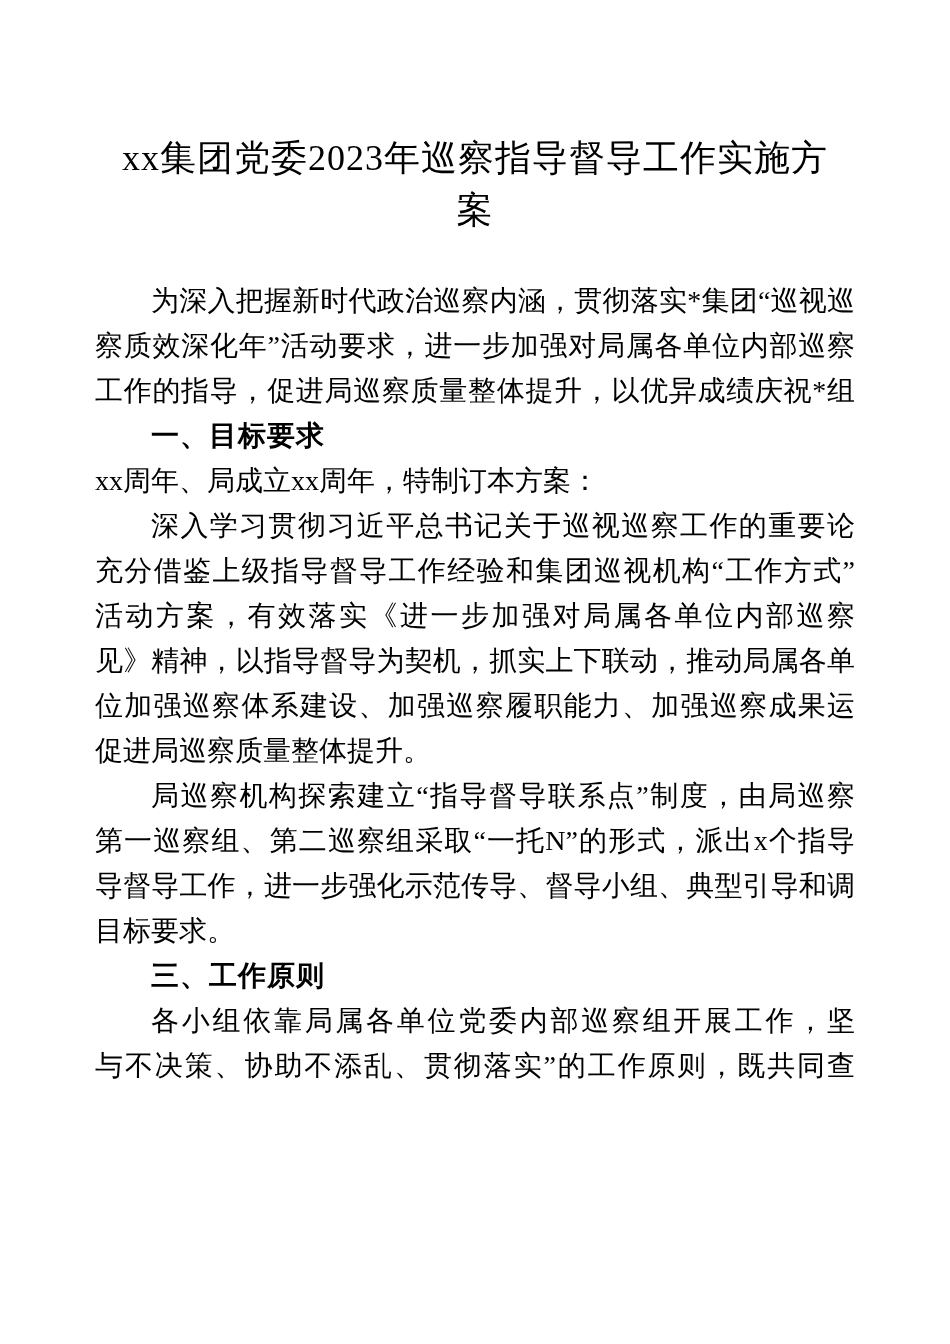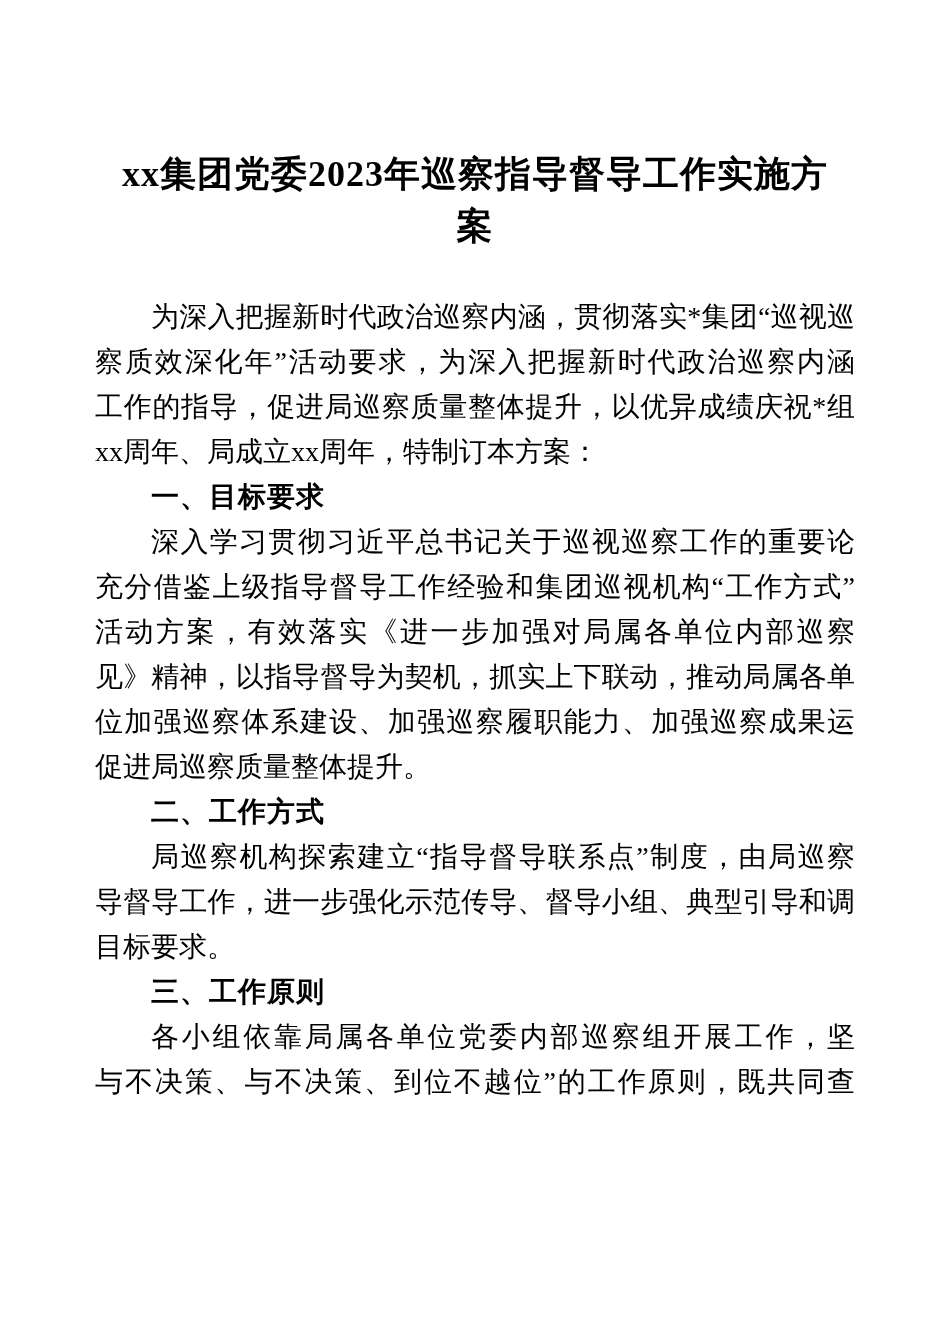--- a/index.html
+++ b/index.html
@@ -9,25 +9,25 @@
   }
   .page {
     position: relative;
     width: 950px;
     height: 1344px;
     background: #ffffff;
     color: #000000;
     overflow: hidden;
   }
   .doc-title {
-    margin: 16px;
+    margin: 0;
     padding: 132px 95px 0 95px;
     text-align: center;
     font-family: "Liberation Serif", "DejaVu Serif", serif;
-    font-weight: bold;
+    font-weight: normal;
     font-size: 36px;
     line-height: 52px;
     letter-spacing: 1px;
   }
   .doc-title .title-line {
     display: block;
   }
   .doc-body {
     margin: 42px 95px 0 95px;
     font-family: "Liberation Serif", "DejaVu Serif", serif;
@@ -65,38 +65,38 @@
 <div class="page">
 
   <h1 class="doc-title">
     <span class="title-line">xx集团党委2023年巡察指导督导工作实施方</span>
     <span class="title-line">案</span>
   </h1>
 
   <div class="doc-body">
 
     <div class="line full indent">为深入把握新时代政治巡察内涵，贯彻落实*集团“巡视巡</div>
-    <div class="line full">察质效深化年”活动要求，为深入把握新时代政治巡察内涵</div>
+    <div class="line full">察质效深化年”活动要求，进一步加强对局属各单位内部巡察</div>
     <div class="line full">工作的指导，促进局巡察质量整体提升，以优异成绩庆祝*组建</div>
+    <div class="line heading">一、目标要求</div>
+
     <div class="line short">xx周年、局成立xx周年，特制订本方案：</div>
-
-    <div class="line heading">一、目标要求</div>
 
     <div class="line full indent">深入学习贯彻习近平总书记关于巡视巡察工作的重要论述，</div>
     <div class="line full">充分借鉴上级指导督导工作经验和集团巡视机构“工作方式”</div>
     <div class="line full">活动方案，有效落实《进一步加强对局属各单位内部巡察</div>
     <div class="line full">见》精神，以指导督导为契机，抓实上下联动，推动局属各单</div>
     <div class="line full">位加强巡察体系建设、加强巡察履职能力、加强巡察成果运用，</div>
     <div class="line short">促进局巡察质量整体提升。</div>
 
-    <div class="line heading">二、工作方式</div>
 
     <div class="line full indent">局巡察机构探索建立“指导督导联系点”制度，由局巡察办、</div>
+    <div class="line full">第一巡察组、第二巡察组采取“一托N”的形式，派出x个指导</div>
     <div class="line full">导督导工作，进一步强化示范传导、督导小组、典型引导和调</div>
     <div class="line short">目标要求。</div>
 
     <div class="line heading">三、工作原则</div>
 
     <div class="line full indent">各小组依靠局属各单位党委内部巡察组开展工作，坚持“参</div>
-    <div class="line full">与不决策、与不决策、到位不越位”的工作原则，既共同查</div>
+    <div class="line full">与不决策、协助不添乱、贯彻落实”的工作原则，既共同查</div>
 
   </div>
 </div>
 
 </body></html>

